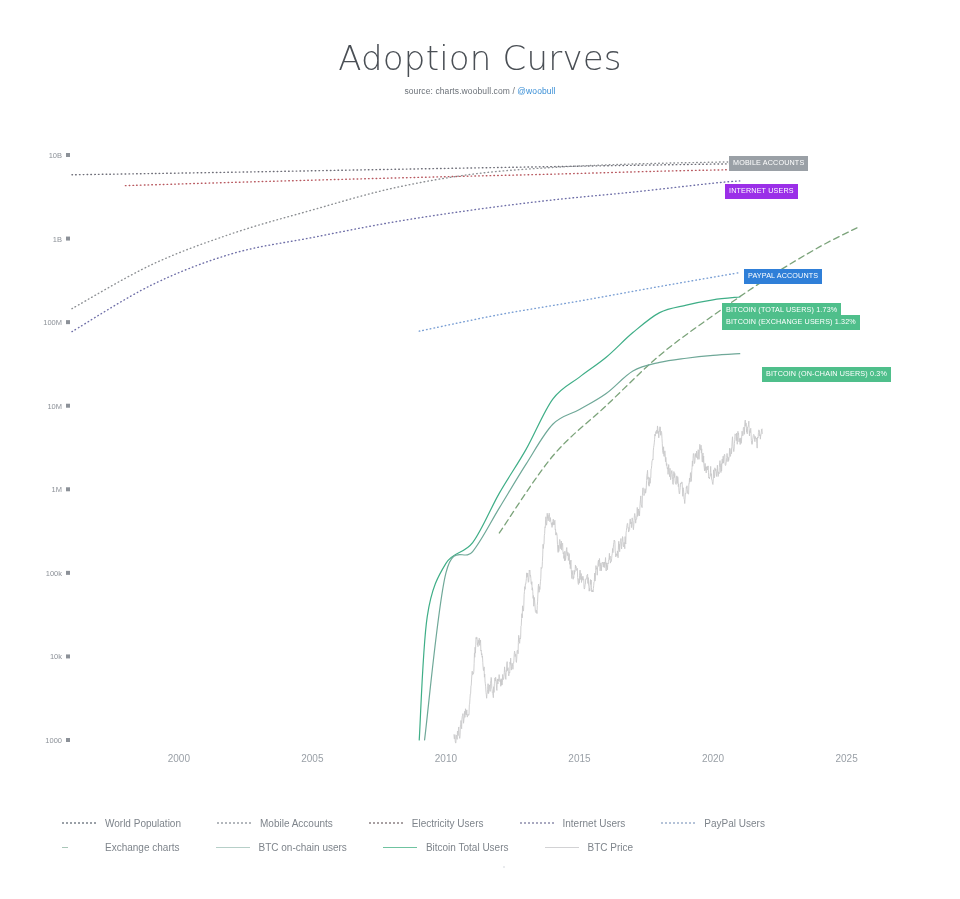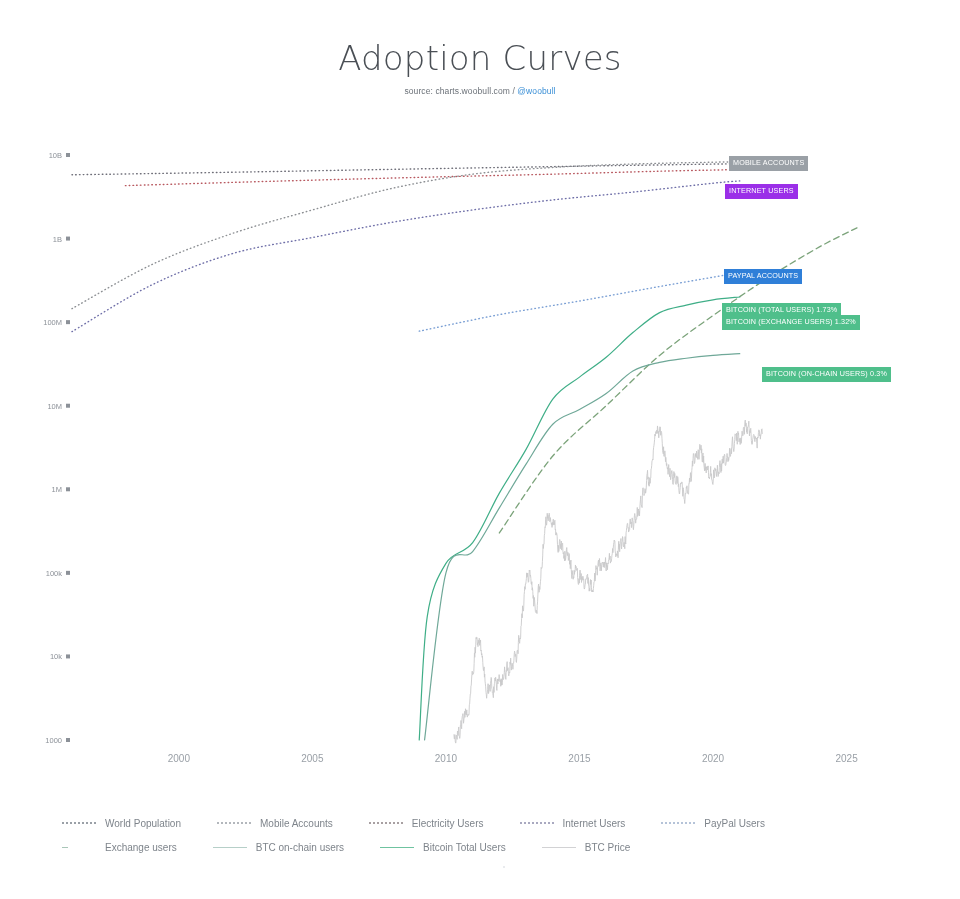--- a/index.html
+++ b/index.html
@@ -126,21 +126,21 @@
         <path d="M419.23,740.00 C420.56,719.43 422.79,646.00 427.24,616.55 C431.69,587.11 438.37,575.66 445.94,563.33 C453.50,551.01 463.74,554.33 472.65,542.63 C481.55,530.92 490.45,508.65 499.35,493.11 C508.26,477.57 517.16,465.08 526.06,449.41 C534.97,433.74 543.87,411.15 552.77,399.10 C561.68,387.04 570.58,384.07 579.48,377.10 C588.39,370.12 597.29,364.68 606.19,357.26 C615.10,349.84 624.00,340.02 632.90,332.58 C641.81,325.14 650.71,317.20 659.61,312.62 C668.52,308.04 677.42,307.22 686.32,305.08 C695.23,302.95 704.13,301.16 713.03,299.81 C721.94,298.47 735.29,297.46 739.74,296.99" fill="none" stroke="#3fae87" stroke-linecap="round" stroke-width="1.2"></path>
         <path d="M424.57,740.00 C428.13,712.14 437.92,604.27 445.94,572.86 C453.95,541.44 463.74,562.36 472.65,551.52 C481.55,540.69 490.45,522.39 499.35,507.83 C508.26,493.26 517.16,478.06 526.06,464.13 C534.97,450.20 543.87,433.35 552.77,424.25 C561.68,415.16 570.58,414.66 579.48,409.54 C588.39,404.41 597.29,399.92 606.19,393.50 C615.10,387.08 624.00,376.22 632.90,371.03 C641.81,365.85 650.71,364.52 659.61,362.38 C668.52,360.25 677.42,359.39 686.32,358.23 C695.23,357.07 704.13,356.17 713.03,355.40 C721.94,354.63 735.29,353.92 739.74,353.63" fill="none" stroke="#6fa898" stroke-linecap="round" stroke-width="1.2"></path>
       </g>
     <g id="pricecurve">
         <path d="M453.95,734.32 L454.27,738.92 L454.59,738.77 L454.91,734.61 L455.23,741.06 L455.55,742.91 L455.87,743.13 L456.19,736.49 L456.51,735.25 L456.83,737.59 L457.15,739.38 L457.47,731.08 L457.79,734.07 L458.12,735.51 L458.44,729.75 L458.76,726.96 L459.08,735.24 L459.40,736.38 L459.72,738.41 L460.04,735.83 L460.36,725.76 L460.68,726.15 L461.00,720.49 L461.32,726.53 L461.64,728.76 L461.96,719.04 L462.28,716.45 L462.60,715.88 L462.92,713.62 L463.24,718.92 L463.56,723.24 L463.88,719.93 L464.20,716.97 L464.53,711.33 L464.85,717.41 L465.17,715.54 L465.49,708.76 L465.81,714.40 L466.13,710.79 L466.45,714.89 L466.77,709.84 L467.09,716.31 L467.41,717.11 L467.73,715.02 L468.05,714.16 L468.37,715.13 L468.69,715.39 L469.01,714.39 L469.33,704.72 L469.65,704.08 L469.97,698.67 L470.29,694.03 L470.62,693.87 L470.94,686.10 L471.26,685.26 L471.58,679.07 L471.90,674.47 L472.22,671.16 L472.54,674.72 L472.86,674.46 L473.18,673.86 L473.50,673.89 L473.82,671.25 L474.14,663.45 L474.46,652.87 L474.78,657.25 L475.10,647.21 L475.42,653.16 L475.74,644.20 L476.06,637.47 L476.38,638.88 L476.71,637.29 L477.03,637.47 L477.35,644.88 L477.67,642.82 L477.99,646.66 L478.31,640.13 L478.63,643.30 L478.95,641.52 L479.27,638.18 L479.59,645.35 L479.91,640.55 L480.23,642.43 L480.55,639.96 L480.87,651.03 L481.19,650.18 L481.51,654.95 L481.83,653.64 L482.15,657.35 L482.47,656.09 L482.79,662.47 L483.12,667.50 L483.44,670.44 L483.76,670.67 L484.08,666.86 L484.40,677.16 L484.72,674.05 L485.04,681.09 L485.36,683.80 L485.68,686.87 L486.00,692.28 L486.32,694.73 L486.64,698.25 L486.96,694.26 L487.28,693.18 L487.60,689.77 L487.92,683.66 L488.24,683.90 L488.56,693.59 L488.88,691.56 L489.21,686.41 L489.53,684.93 L489.85,689.18 L490.17,691.40 L490.49,683.76 L490.81,680.58 L491.13,677.41 L491.45,678.17 L491.77,688.30 L492.09,689.52 L492.41,693.10 L492.73,693.54 L493.05,695.07 L493.37,697.70 L493.69,686.68 L494.01,692.43 L494.33,683.83 L494.65,683.16 L494.97,677.95 L495.29,681.03 L495.62,677.25 L495.94,679.26 L496.26,682.76 L496.58,688.89 L496.90,690.46 L497.22,681.31 L497.54,679.05 L497.86,684.02 L498.18,678.81 L498.50,680.97 L498.82,680.35 L499.14,674.62 L499.46,678.38 L499.78,680.04 L500.10,681.89 L500.42,680.08 L500.74,686.28 L501.06,678.66 L501.38,685.20 L501.71,679.39 L502.03,685.08 L502.35,682.61 L502.67,674.46 L502.99,678.05 L503.31,679.61 L503.63,679.17 L503.95,676.38 L504.27,672.62 L504.59,666.87 L504.91,672.20 L505.23,672.61 L505.55,677.94 L505.87,679.38 L506.19,670.58 L506.51,671.45 L506.83,664.03 L507.15,661.64 L507.47,670.60 L507.80,668.29 L508.12,667.74 L508.44,673.42 L508.76,675.87 L509.08,674.19 L509.40,672.42 L509.72,672.94 L510.04,661.96 L510.36,664.31 L510.68,658.11 L511.00,666.18 L511.32,670.11 L511.64,666.14 L511.96,663.19 L512.28,663.35 L512.60,666.10 L512.92,669.28 L513.24,664.44 L513.56,663.47 L513.88,660.82 L514.21,654.33 L514.53,651.08 L514.85,652.35 L515.17,656.53 L515.49,654.30 L515.81,654.13 L516.13,661.52 L516.45,662.41 L516.77,658.06 L517.09,650.90 L517.41,650.33 L517.73,649.96 L518.05,653.75 L518.37,642.31 L518.69,635.32 L519.01,638.04 L519.33,641.64 L519.65,643.32 L519.97,638.00 L520.30,638.88 L520.62,637.97 L520.94,626.18 L521.26,625.75 L521.58,618.69 L521.90,613.66 L522.22,617.80 L522.54,605.82 L522.86,609.88 L523.18,610.91 L523.50,611.02 L523.82,605.10 L524.14,594.78 L524.46,591.59 L524.78,586.63 L525.10,589.32 L525.42,583.90 L525.74,584.20 L526.06,581.45 L526.39,578.56 L526.71,572.87 L527.03,577.09 L527.35,575.96 L527.67,573.05 L527.99,578.09 L528.31,582.30 L528.63,581.72 L528.95,577.94 L529.27,570.14 L529.59,571.20 L529.91,570.27 L530.23,576.16 L530.55,575.34 L530.87,578.44 L531.19,584.08 L531.51,584.43 L531.83,581.67 L532.15,590.12 L532.47,587.72 L532.80,591.40 L533.12,598.36 L533.44,595.56 L533.76,606.22 L534.08,600.27 L534.40,597.46 L534.72,602.03 L535.04,606.07 L535.36,611.41 L535.68,612.04 L536.00,612.67 L536.32,610.22 L536.64,611.33 L536.96,613.59 L537.28,605.44 L537.60,601.19 L537.92,594.25 L538.24,586.88 L538.56,584.05 L538.89,592.38 L539.21,592.14 L539.53,586.65 L539.85,589.50 L540.17,585.14 L540.49,581.32 L540.81,578.27 L541.13,567.46 L541.45,568.32 L541.77,568.49 L542.09,567.61 L542.41,561.56 L542.73,555.11 L543.05,544.28 L543.37,548.48 L543.69,544.29 L544.01,544.24 L544.33,535.20 L544.65,533.53 L544.97,526.80 L545.30,527.51 L545.62,519.34 L545.94,516.75 L546.26,522.71 L546.58,525.19 L546.90,521.81 L547.22,513.24 L547.54,518.33 L547.86,514.91 L548.18,520.82 L548.50,516.48 L548.82,515.98 L549.14,513.16 L549.46,514.27 L549.78,521.66 L550.10,520.83 L550.42,517.64 L550.74,521.32 L551.06,522.49 L551.39,524.41 L551.71,523.39 L552.03,527.40 L552.35,522.36 L552.67,525.30 L552.99,521.26 L553.31,519.16 L553.63,524.68 L553.95,522.97 L554.27,524.77 L554.59,521.05 L554.91,520.24 L555.23,529.95 L555.55,529.37 L555.87,535.14 L556.19,532.51 L556.51,534.34 L556.83,533.69 L557.15,536.33 L557.48,544.40 L557.80,548.99 L558.12,552.43 L558.44,545.39 L558.76,551.44 L559.08,548.94 L559.40,541.66 L559.72,539.45 L560.04,540.43 L560.36,548.69 L560.68,544.35 L561.00,546.81 L561.32,541.04 L561.64,550.10 L561.96,546.26 L562.28,542.96 L562.60,543.37 L562.92,551.03 L563.24,553.97 L563.56,552.56 L563.89,558.44 L564.21,555.62 L564.53,560.84 L564.85,551.21 L565.17,554.08 L565.49,560.47 L565.81,557.51 L566.13,554.14 L566.45,549.38 L566.77,547.55 L567.09,553.31 L567.41,555.66 L567.73,552.26 L568.05,552.43 L568.37,560.48 L568.69,557.43 L569.01,553.47 L569.33,554.24 L569.65,564.27 L569.98,560.77 L570.30,568.64 L570.62,562.65 L570.94,560.05 L571.26,569.40 L571.58,574.87 L571.90,578.55 L572.22,570.53 L572.54,574.02 L572.86,575.38 L573.18,579.27 L573.50,576.85 L573.82,577.68 L574.14,570.23 L574.46,574.35 L574.78,571.07 L575.10,571.47 L575.42,564.99 L575.74,567.92 L576.07,566.43 L576.39,570.14 L576.71,570.49 L577.03,569.43 L577.35,568.32 L577.67,577.51 L577.99,581.84 L578.31,584.48 L578.63,584.37 L578.95,578.63 L579.27,583.13 L579.59,575.21 L579.91,570.05 L580.23,570.40 L580.55,577.82 L580.87,579.69 L581.19,573.53 L581.51,582.48 L581.83,577.01 L582.15,580.30 L582.48,579.43 L582.80,576.12 L583.12,576.98 L583.44,579.90 L583.76,579.32 L584.08,587.90 L584.40,589.07 L584.72,587.84 L585.04,584.76 L585.36,584.37 L585.68,578.83 L586.00,579.17 L586.32,579.02 L586.64,578.86 L586.96,575.10 L587.28,574.90 L587.60,574.18 L587.92,583.46 L588.24,577.59 L588.57,585.12 L588.89,586.05 L589.21,591.20 L589.53,588.39 L589.85,590.76 L590.17,582.29 L590.49,579.56 L590.81,584.44 L591.13,579.99 L591.45,587.81 L591.77,591.78 L592.09,590.09 L592.41,591.88 L592.73,590.81 L593.05,592.01 L593.37,588.48 L593.69,585.83 L594.01,581.82 L594.33,581.50 L594.65,573.11 L594.98,581.07 L595.30,579.78 L595.62,570.50 L595.94,565.60 L596.26,567.69 L596.58,569.21 L596.90,567.66 L597.22,575.20 L597.54,567.89 L597.86,565.50 L598.18,561.77 L598.50,560.16 L598.82,566.36 L599.14,563.16 L599.46,558.49 L599.78,562.97 L600.10,570.86 L600.42,566.41 L600.74,563.14 L601.07,562.85 L601.39,570.77 L601.71,565.27 L602.03,564.40 L602.35,562.05 L602.67,562.83 L602.99,562.26 L603.31,567.01 L603.63,563.16 L603.95,562.15 L604.27,567.63 L604.59,562.11 L604.91,564.17 L605.23,562.06 L605.55,557.57 L605.87,566.88 L606.19,570.98 L606.51,562.82 L606.83,567.13 L607.16,565.57 L607.48,569.71 L607.80,563.27 L608.12,564.03 L608.44,561.27 L608.76,559.82 L609.08,557.87 L609.40,553.31 L609.72,559.60 L610.04,556.00 L610.36,563.12 L610.68,561.57 L611.00,561.56 L611.32,561.56 L611.64,558.81 L611.96,555.12 L612.28,553.83 L612.60,548.53 L612.92,552.67 L613.24,548.10 L613.57,544.26 L613.89,542.65 L614.21,540.04 L614.53,540.89 L614.85,540.81 L615.17,550.94 L615.49,553.42 L615.81,556.94 L616.13,553.60 L616.45,554.94 L616.77,554.31 L617.09,555.90 L617.41,550.90 L617.73,553.46 L618.05,557.79 L618.37,548.06 L618.69,541.32 L619.01,549.17 L619.33,544.24 L619.66,551.71 L619.98,545.00 L620.30,541.52 L620.62,540.71 L620.94,538.54 L621.26,546.16 L621.58,548.91 L621.90,542.20 L622.22,541.25 L622.54,536.57 L622.86,537.80 L623.18,545.39 L623.50,546.75 L623.82,544.92 L624.14,542.38 L624.46,544.81 L624.78,548.72 L625.10,536.57 L625.42,542.17 L625.75,544.00 L626.07,532.74 L626.39,530.80 L626.71,527.46 L627.03,525.18 L627.35,523.39 L627.67,523.41 L627.99,528.10 L628.31,527.61 L628.63,532.05 L628.95,530.07 L629.27,530.36 L629.59,529.69 L629.91,521.25 L630.23,518.93 L630.55,523.28 L630.87,524.01 L631.19,521.88 L631.51,527.60 L631.83,524.60 L632.16,517.86 L632.48,520.81 L632.80,521.24 L633.12,527.79 L633.44,529.66 L633.76,526.06 L634.08,520.74 L634.40,515.88 L634.72,513.49 L635.04,515.48 L635.36,518.39 L635.68,523.17 L636.00,519.30 L636.32,519.23 L636.64,519.33 L636.96,514.69 L637.28,507.45 L637.60,516.43 L637.92,513.76 L638.25,510.03 L638.57,508.99 L638.89,515.50 L639.21,511.31 L639.53,515.88 L639.85,508.04 L640.17,503.27 L640.49,499.23 L640.81,495.89 L641.13,504.22 L641.45,505.13 L641.77,506.94 L642.09,507.59 L642.41,495.72 L642.73,488.22 L643.05,487.79 L643.37,488.93 L643.69,489.76 L644.01,495.58 L644.33,493.87 L644.66,493.53 L644.98,488.63 L645.30,489.51 L645.62,493.16 L645.94,490.82 L646.26,487.91 L646.58,480.41 L646.90,475.21 L647.22,473.46 L647.54,470.30 L647.86,479.22 L648.18,476.92 L648.50,485.22 L648.82,482.10 L649.14,486.25 L649.46,484.44 L649.78,477.58 L650.10,483.32 L650.42,478.32 L650.75,477.93 L651.07,468.90 L651.39,468.67 L651.71,465.34 L652.03,460.63 L652.35,460.49 L652.67,459.18 L652.99,459.83 L653.31,450.83 L653.63,447.46 L653.95,445.60 L654.27,442.90 L654.59,439.68 L654.91,434.17 L655.23,436.09 L655.55,433.35 L655.87,431.53 L656.19,433.57 L656.51,432.45 L656.84,430.07 L657.16,433.56 L657.48,425.95 L657.80,428.74 L658.12,432.58 L658.44,431.48 L658.76,437.80 L659.08,432.78 L659.40,432.16 L659.72,426.89 L660.04,427.00 L660.36,427.01 L660.68,435.29 L661.00,431.14 L661.32,432.07 L661.64,432.30 L661.96,438.19 L662.28,443.23 L662.60,450.67 L662.92,452.12 L663.25,453.88 L663.57,446.75 L663.89,455.96 L664.21,456.53 L664.53,453.75 L664.85,450.86 L665.17,453.85 L665.49,461.66 L665.81,457.30 L666.13,460.87 L666.45,465.58 L666.77,463.62 L667.09,467.48 L667.41,469.09 L667.73,467.49 L668.05,474.36 L668.37,469.95 L668.69,464.56 L669.01,471.08 L669.34,473.54 L669.66,476.74 L669.98,468.29 L670.30,475.18 L670.62,479.71 L670.94,477.55 L671.26,474.35 L671.58,470.91 L671.90,470.50 L672.22,473.40 L672.54,479.32 L672.86,484.04 L673.18,484.45 L673.50,476.45 L673.82,471.53 L674.14,471.98 L674.46,477.44 L674.78,473.49 L675.10,480.75 L675.43,483.27 L675.75,483.95 L676.07,484.45 L676.39,476.69 L676.71,475.83 L677.03,483.63 L677.35,483.34 L677.67,476.58 L677.99,478.16 L678.31,486.57 L678.63,483.85 L678.95,490.83 L679.27,493.56 L679.59,493.95 L679.91,490.35 L680.23,487.61 L680.55,482.90 L680.87,483.24 L681.19,483.04 L681.51,483.47 L681.84,481.89 L682.16,482.84 L682.48,489.18 L682.80,496.31 L683.12,487.71 L683.44,489.46 L683.76,493.19 L684.08,499.06 L684.40,499.61 L684.72,503.52 L685.04,499.19 L685.36,493.26 L685.68,493.88 L686.00,493.62 L686.32,487.05 L686.64,488.19 L686.96,485.79 L687.28,489.19 L687.60,493.35 L687.93,493.71 L688.25,494.21 L688.57,494.03 L688.89,483.52 L689.21,483.70 L689.53,478.00 L689.85,482.08 L690.17,479.14 L690.49,472.65 L690.81,475.85 L691.13,481.48 L691.45,478.82 L691.77,470.58 L692.09,467.40 L692.41,460.91 L692.73,466.19 L693.05,458.48 L693.37,453.51 L693.69,453.74 L694.01,456.73 L694.34,463.62 L694.66,463.30 L694.98,460.68 L695.30,453.41 L695.62,456.41 L695.94,454.39 L696.26,457.46 L696.58,451.06 L696.90,452.14 L697.22,457.83 L697.54,456.90 L697.86,459.43 L698.18,449.69 L698.50,451.68 L698.82,458.33 L699.14,459.28 L699.46,449.70 L699.78,444.32 L700.10,445.78 L700.43,450.16 L700.75,449.48 L701.07,445.23 L701.39,453.11 L701.71,448.79 L702.03,459.52 L702.35,461.97 L702.67,454.98 L702.99,452.98 L703.31,462.55 L703.63,456.01 L703.95,465.11 L704.27,467.83 L704.59,470.85 L704.91,463.36 L705.23,463.55 L705.55,470.28 L705.87,466.82 L706.19,472.93 L706.52,467.23 L706.84,468.06 L707.16,466.25 L707.48,470.05 L707.80,468.56 L708.12,465.86 L708.44,472.16 L708.76,478.00 L709.08,477.25 L709.40,478.81 L709.72,477.15 L710.04,476.61 L710.36,472.58 L710.68,466.38 L711.00,475.68 L711.32,473.71 L711.64,479.38 L711.96,479.39 L712.28,481.48 L712.60,483.87 L712.93,484.49 L713.25,480.07 L713.57,469.84 L713.89,473.23 L714.21,477.96 L714.53,476.09 L714.85,467.83 L715.17,468.87 L715.49,470.62 L715.81,469.05 L716.13,473.38 L716.45,476.48 L716.77,471.53 L717.09,471.47 L717.41,465.22 L717.73,473.20 L718.05,476.56 L718.37,475.86 L718.69,471.85 L719.02,473.87 L719.34,467.37 L719.66,462.22 L719.98,460.59 L720.30,463.51 L720.62,468.06 L720.94,472.50 L721.26,463.50 L721.58,470.97 L721.90,463.60 L722.22,459.10 L722.54,463.43 L722.86,460.47 L723.18,456.19 L723.50,463.15 L723.82,456.98 L724.14,456.03 L724.46,454.24 L724.78,454.86 L725.11,464.35 L725.43,465.52 L725.75,465.29 L726.07,462.86 L726.39,461.94 L726.71,457.49 L727.03,453.44 L727.35,455.71 L727.67,458.65 L727.99,461.69 L728.31,457.45 L728.63,460.56 L728.95,458.52 L729.27,455.96 L729.59,448.23 L729.91,454.72 L730.23,456.36 L730.55,456.29 L730.87,449.84 L731.19,448.48 L731.52,453.74 L731.84,446.44 L732.16,440.85 L732.48,436.76 L732.80,442.00 L733.12,448.11 L733.44,448.85 L733.76,451.60 L734.08,449.21 L734.40,443.72 L734.72,439.71 L735.04,433.89 L735.36,434.44 L735.68,434.73 L736.00,434.52 L736.32,440.73 L736.64,433.04 L736.96,439.27 L737.28,444.26 L737.61,436.74 L737.93,431.30 L738.25,434.55 L738.57,432.99 L738.89,441.78 L739.21,441.85 L739.53,438.46 L739.85,440.99 L740.17,444.53 L740.49,441.04 L740.81,437.88 L741.13,443.35 L741.45,441.91 L741.77,434.71 L742.09,431.19 L742.41,433.10 L742.73,435.84 L743.05,435.13 L743.37,427.74 L743.69,427.22 L744.02,426.97 L744.34,434.33 L744.66,426.42 L744.98,421.20 L745.30,420.04 L745.62,426.32 L745.94,422.90 L746.26,423.86 L746.58,432.19 L746.90,429.27 L747.22,433.91 L747.54,427.06 L747.86,427.35 L748.18,426.44 L748.50,424.68 L748.82,421.13 L749.14,428.69 L749.46,435.97 L749.78,430.72 L750.11,432.79 L750.43,429.26 L750.75,428.32 L751.07,434.00 L751.39,440.54 L751.71,443.91 L752.03,444.41 L752.35,444.03 L752.67,439.34 L752.99,438.08 L753.31,435.56 L753.63,434.49 L753.95,434.52 L754.27,435.61 L754.59,439.88 L754.91,441.67 L755.23,436.46 L755.55,437.99 L755.87,438.03 L756.20,439.10 L756.52,437.97 L756.84,443.40 L757.16,448.12 L757.48,437.00 L757.80,438.21 L758.12,437.84 L758.44,432.62 L758.76,429.89 L759.08,430.02 L759.40,430.63 L759.72,435.98 L760.04,434.54 L760.36,439.14 L760.68,436.03 L761.00,434.67 L761.32,432.14 L761.64,429.17 L761.96,428.83 L762.28,433.95 " fill="none" stroke="#c9c9cb" stroke-width="0.9" stroke-linejoin="round"></path>
       </g>
   </svg>
 
   <div class="tag mobile" style="left:729px;top:156px;">MOBILE ACCOUNTS</div>
   <div class="tag internet" style="left:725px;top:184px;">INTERNET USERS</div>
-  <div class="tag paypal" style="left:724px;top:269px;">PAYPAL ACCOUNTS</div>
+  <div class="tag paypal" style="left:744px;top:269px;">PAYPAL ACCOUNTS</div>
   <div class="tag green" style="left:722px;top:303px;">BITCOIN (TOTAL USERS) 1.73%</div>
   <div class="tag green" style="left:722px;top:315px;">BITCOIN (EXCHANGE USERS) 1.32%</div>
   <div class="tag green" style="left:722px;top:367px;margin-left:40px;">BITCOIN (ON-CHAIN USERS) 0.3%</div>
 
   <div class="legend" id="legend">
       <div class="item">
         <span class="swatch dot-line" style="color: rgb(154, 160, 167);"></span>
         <span class="lbl">World Population</span>
       </div>
       <div class="item">
@@ -154,21 +154,21 @@
       <div class="item">
         <span class="swatch dot-line" style="color: rgb(169, 169, 192);"></span>
         <span class="lbl">Internet Users</span>
       </div>
       <div class="item">
         <span class="swatch dot-line" style="color: rgb(181, 195, 216);"></span>
         <span class="lbl">PayPal Users</span>
       </div>
       <div class="item">
         <span class="swatch dash-line" style="color: rgb(169, 198, 184);"></span>
-        <span class="lbl">Exchange users</span>
+        <span class="lbl">Exchange charts</span>
       </div>
       <div class="item">
         <span class="swatch solid-line" style="color: rgb(182, 207, 200);"></span>
         <span class="lbl">BTC on-chain users</span>
       </div>
       <div class="item">
         <span class="swatch solid-line" style="color: rgb(111, 195, 160);"></span>
         <span class="lbl">Bitcoin Total Users</span>
       </div>
       <div class="item">

